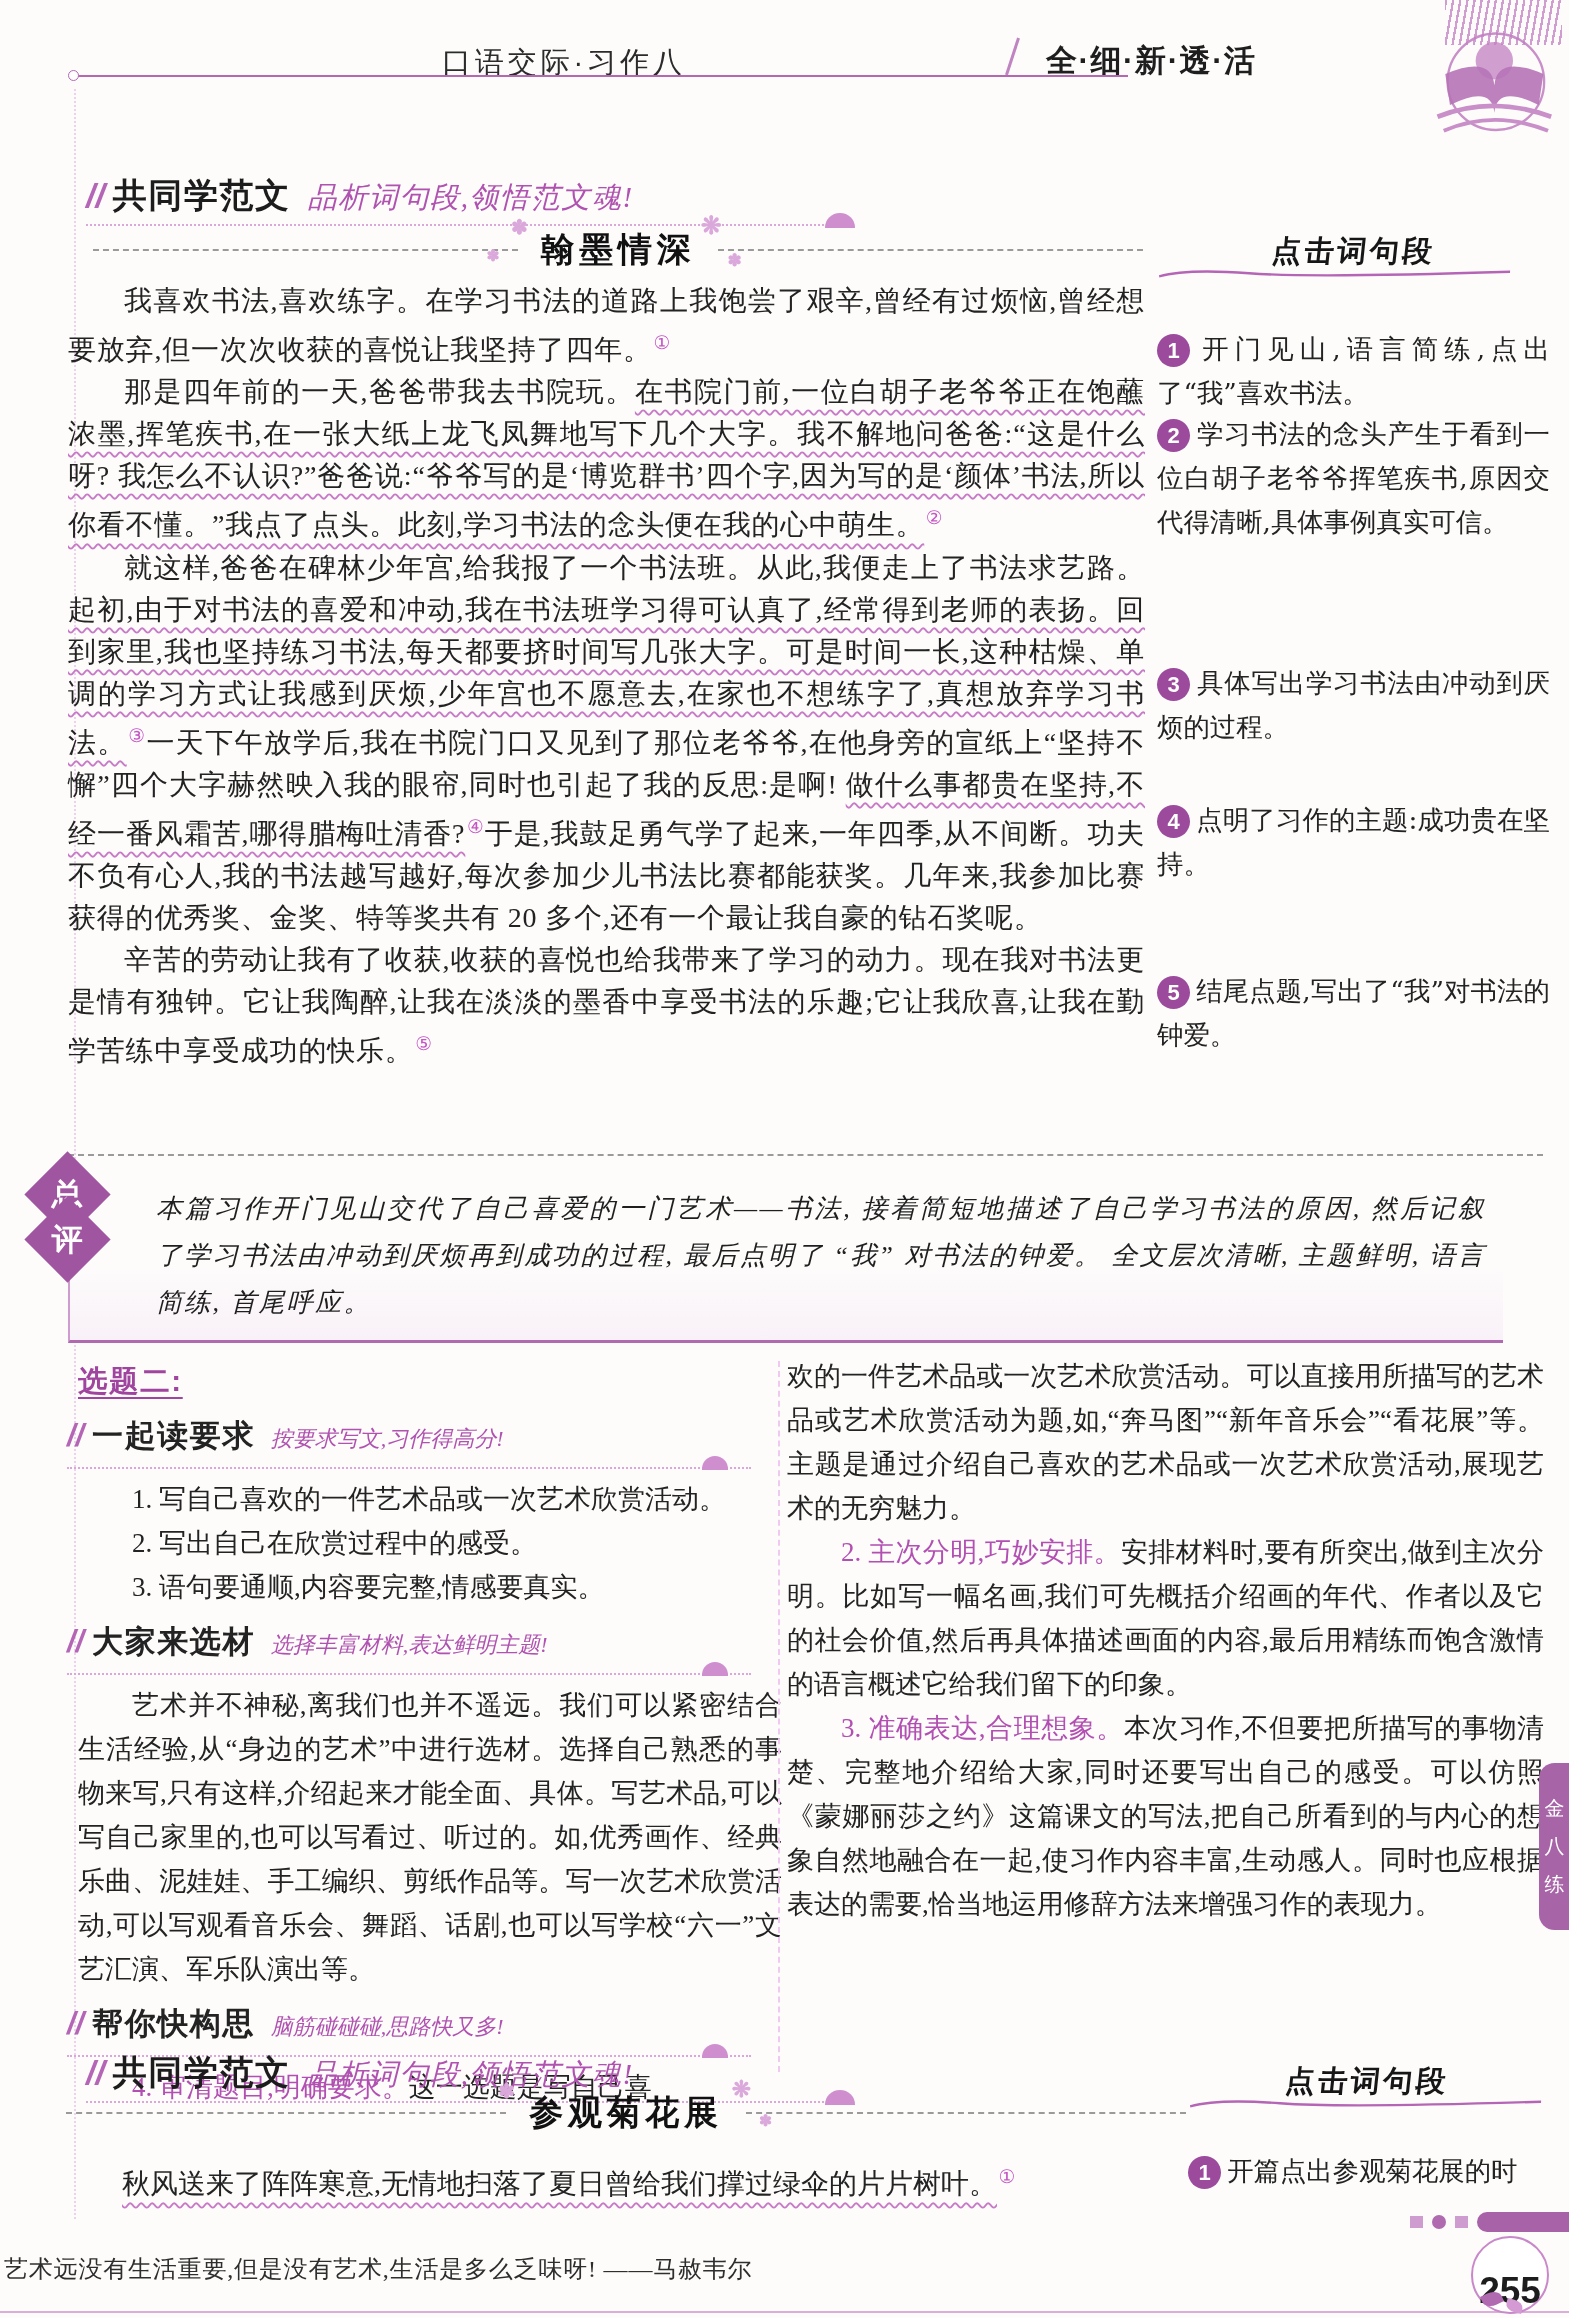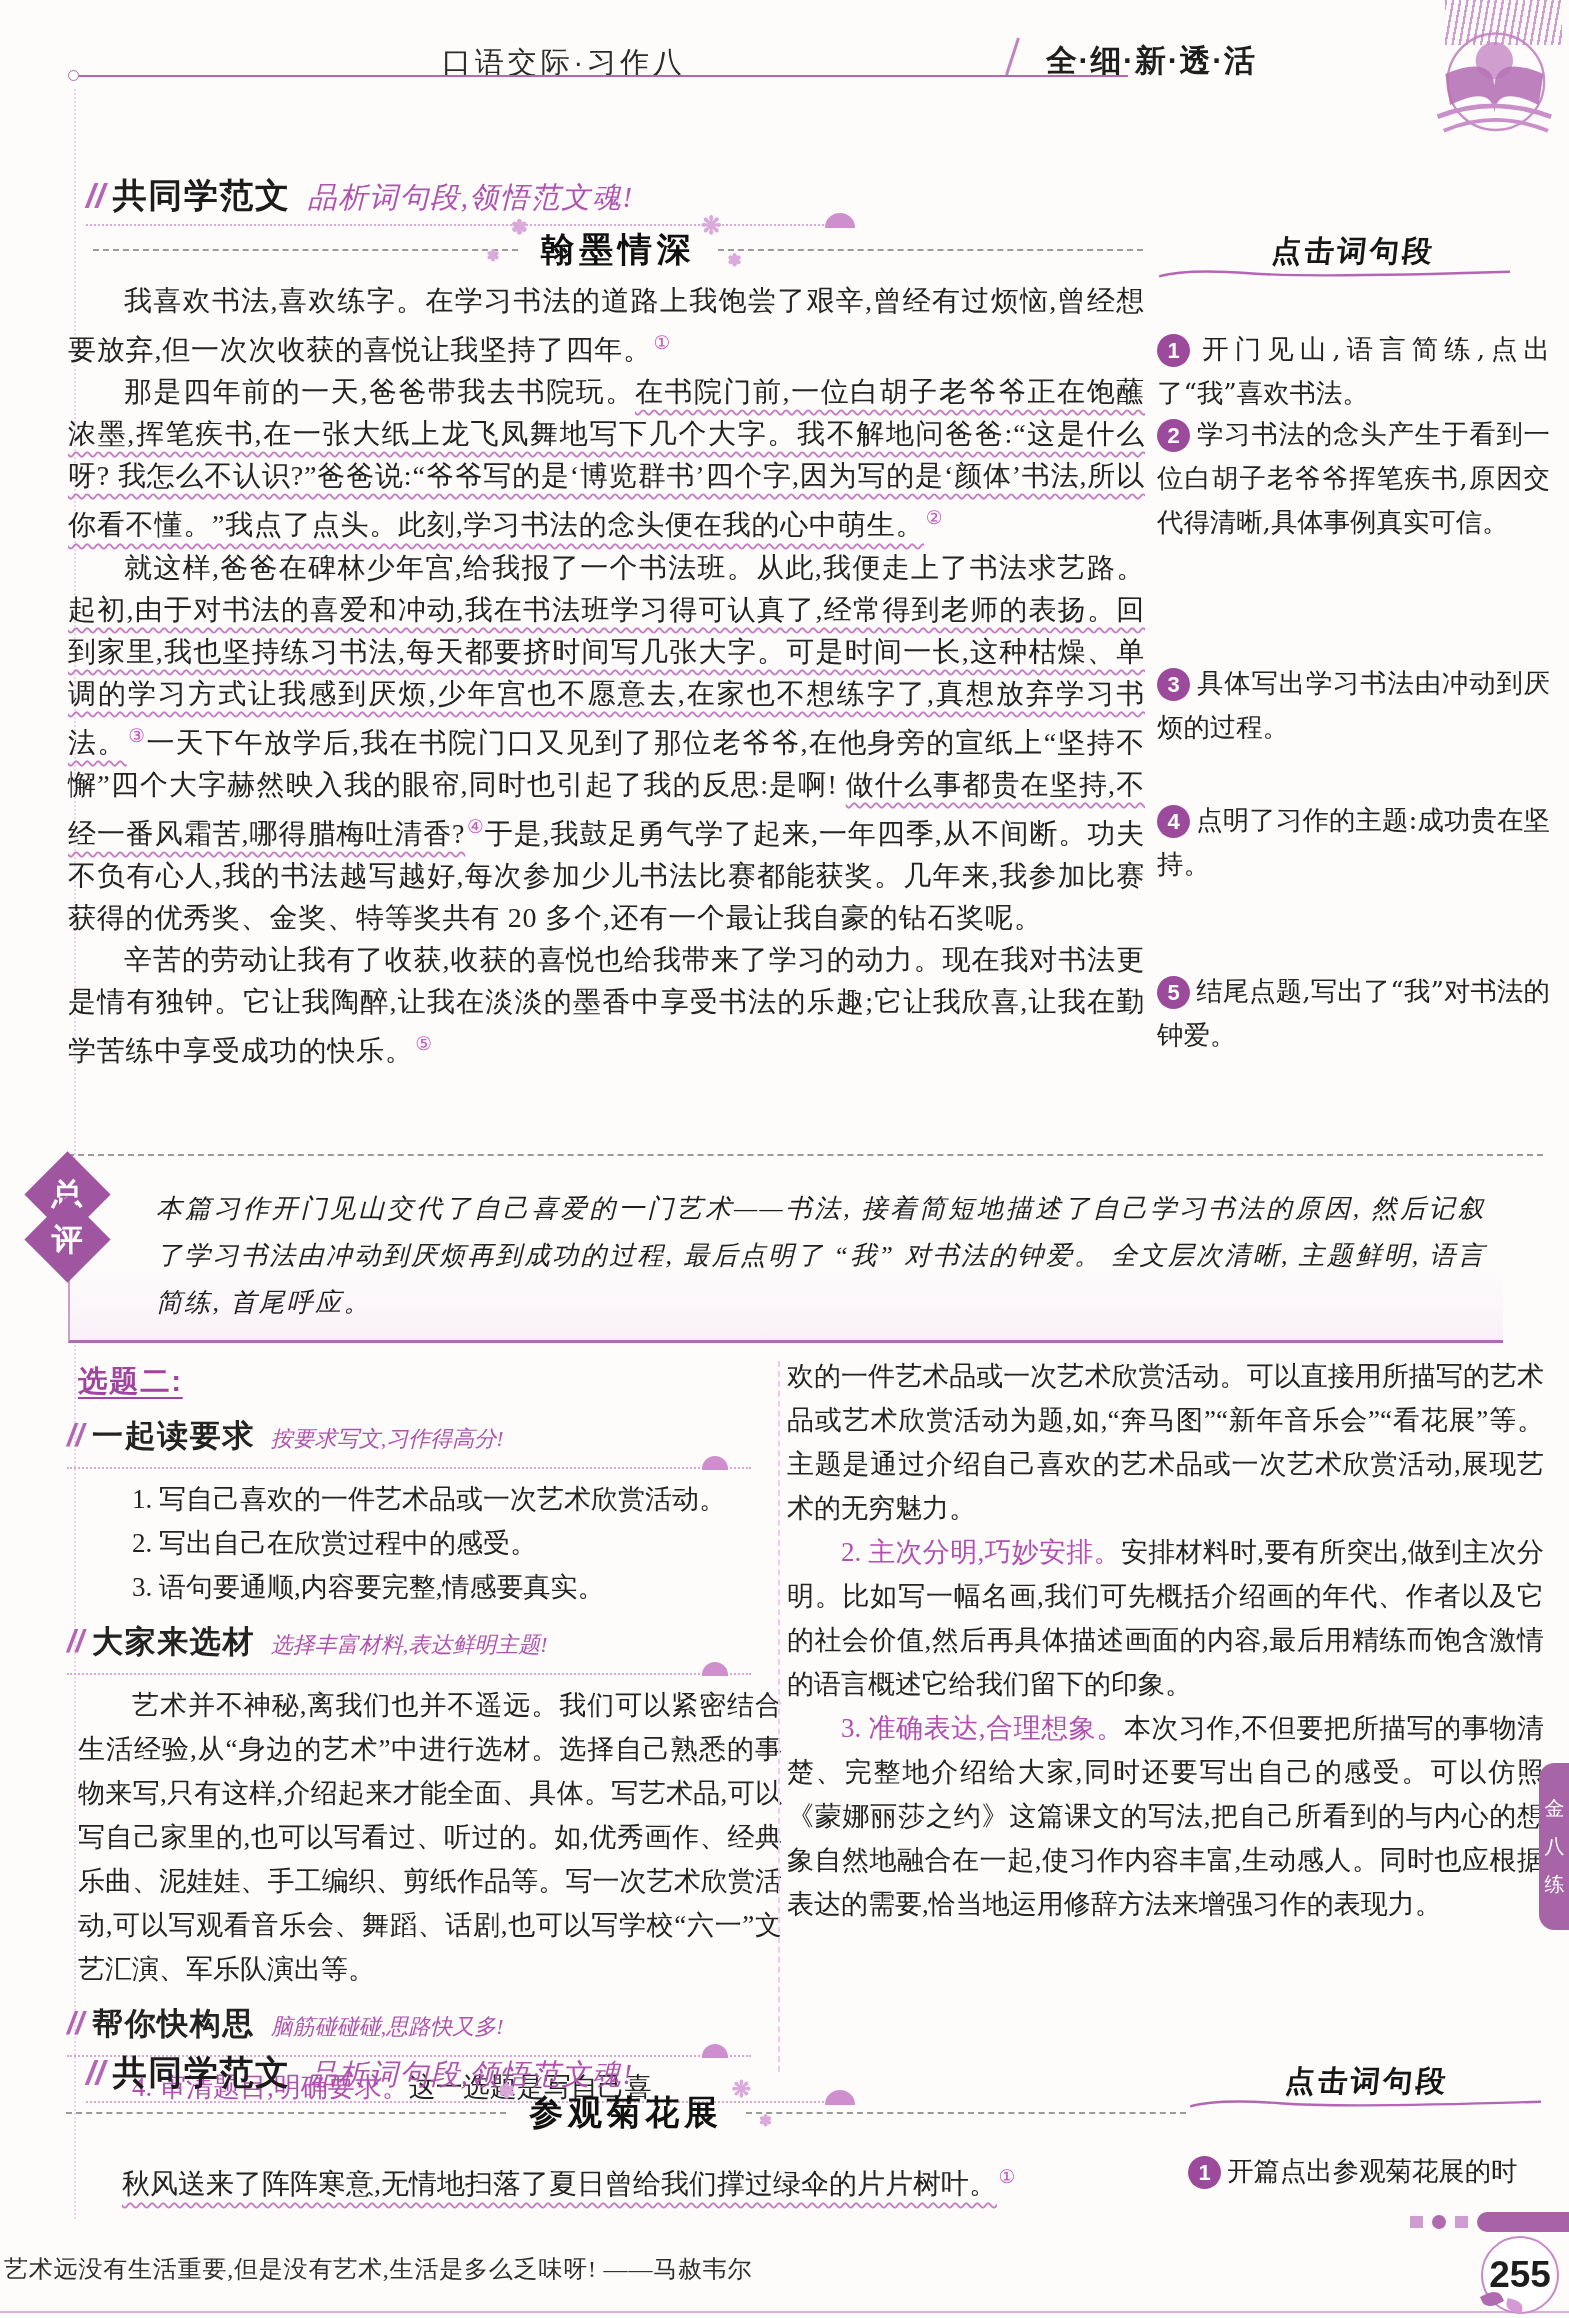--- a/index.html
+++ b/index.html
@@ -85,22 +85,22 @@
     font-family:"Liberation Serif",serif; }
   .inline-head .shell { position:absolute; right:23px; bottom:-3.1px; width:26.4px; height:14px;
     background:#cf8fcf; border-radius:13.2px 13.2px 0 0; }
   .plead { color:#b24fb2; }
   
   .essay2 { position:absolute; left:66px; top:2090px; width:1135px; }
   .essay2 .line1 { font-size:28px; line-height:58px; text-indent:2em; margin-top:12.4px; }
   .footer-quote { position:absolute; left:4px; width:1477px; top:2253px; 
     font-size:24px; color:#2e2e2e; letter-spacing:0.8px; }
   .bottom-line { position:absolute; left:0; right:0; top:2311px; height:2.3px; background:#dcaedc; }
-  .pagenum { position:absolute; right:11px; top:2236px; width:78px; height:78px; border-radius:50%;
-    background:#fff; border:2.3px solid #c988c9; display:flex; align-items:center; justify-content:center;
+  .pagenum { position:absolute; right:21px; top:2236px; width:78px; height:78px; border-radius:50%;
+    background:#fff; border:2.3px solid #c988c9; display:flex; align-items:flex-end; justify-content:center;
     font-size:37px; font-weight:bold; font-family:"Liberation Sans",sans-serif; color:#1d1d1d; }
   .leaf { position:absolute; background:#b06ab0; border-radius:0 60% 0 60%; }
   .dots-deco { position:absolute; right:0; top:2212px; display:flex; align-items:center; gap:9.3px; }
   .dots-deco .d1 { width:12.4px; height:12.4px; background:#cf9ccf; }
   .dots-deco .d2 { width:14px; height:14px; border-radius:50%; background:#b06ab0; }
   .dots-deco .bar { width:93px; height:20px; background:#a862a8; border-radius:10px 0 0 10px; }
   .side-tab { position:absolute; right:0; top:1763px; width:31px; height:167px; background:#a764a7;
     border-radius:15.6px 0 0 15.6px; color:#fff; font-size:20px; font-family:"Liberation Sans",sans-serif;
     display:flex; flex-direction:column; align-items:center; justify-content:center; gap:11px; }
 </style>

